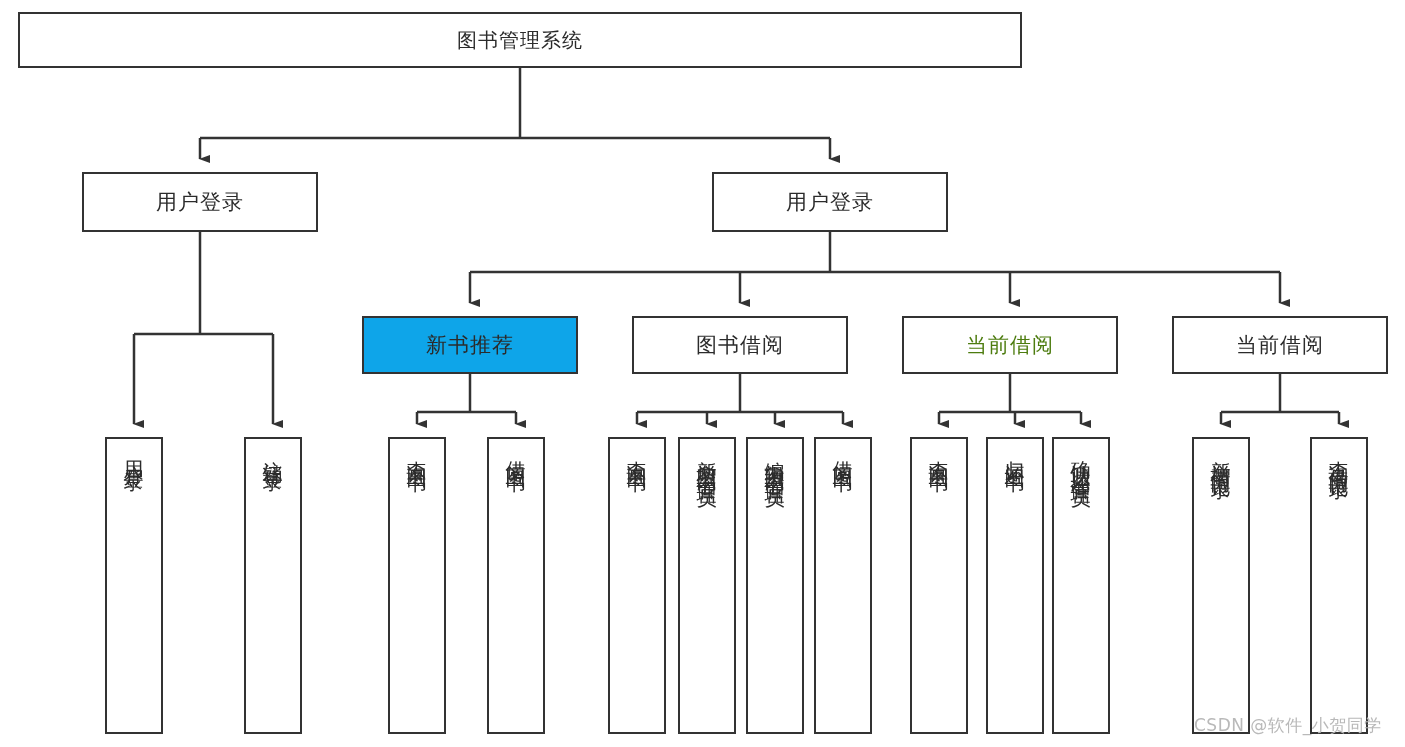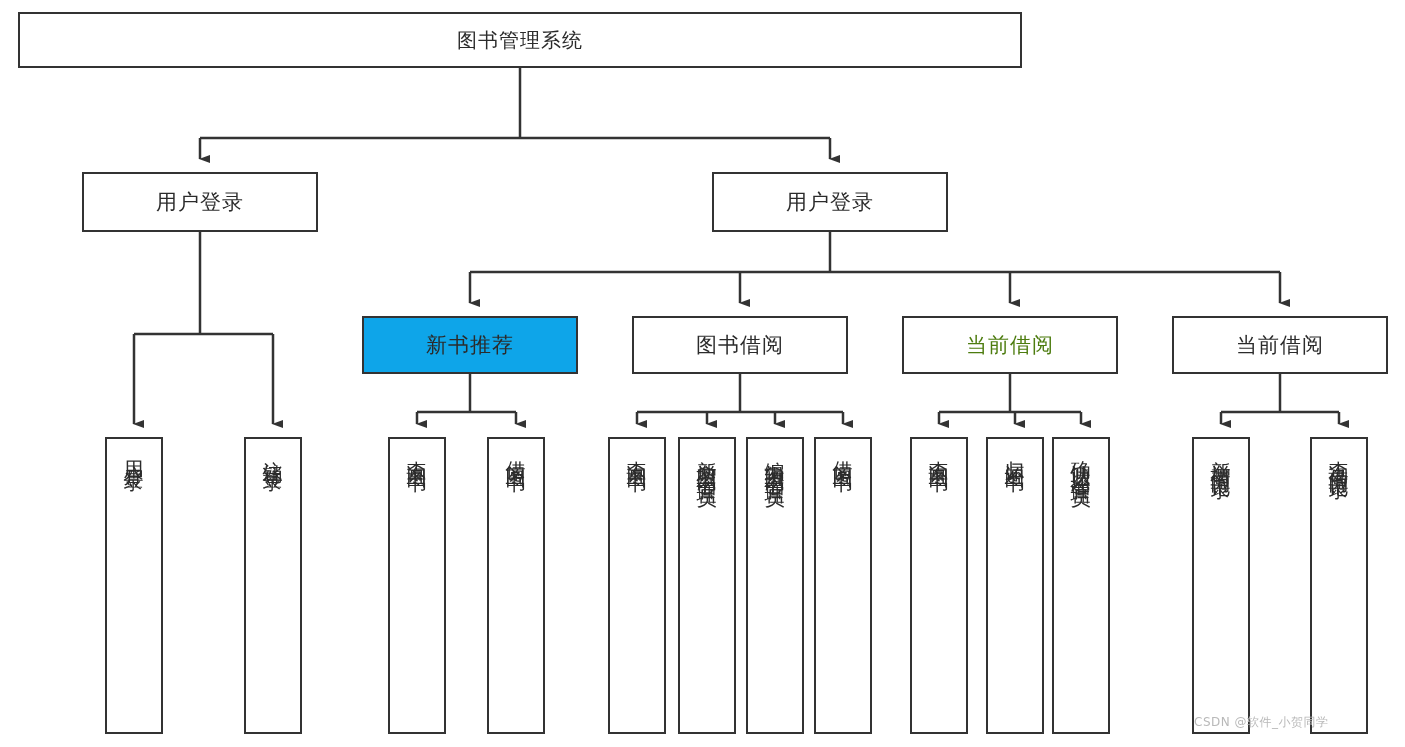--- a/index.html
+++ b/index.html
@@ -52,21 +52,21 @@
     line-height: 1;
   }
   .node-box.vertical {
     align-items: flex-start;
     padding-top: 6px;
   }
   .node-box.root .node-label { font-size: 20px; }
   .watermark {
     position: absolute;
     color: #b9b9b9;
-    font-size: 12px;
+    font-size: 17px;
     white-space: nowrap;
     letter-spacing: 0.5px;
     pointer-events: none;
   }
 </style>
 </head>
 <body>
 
 <div id="diagram-root">
 

